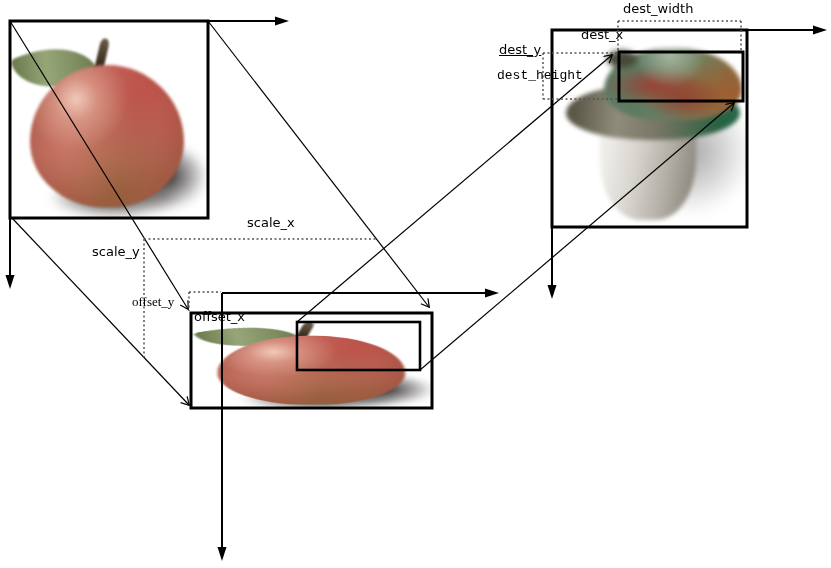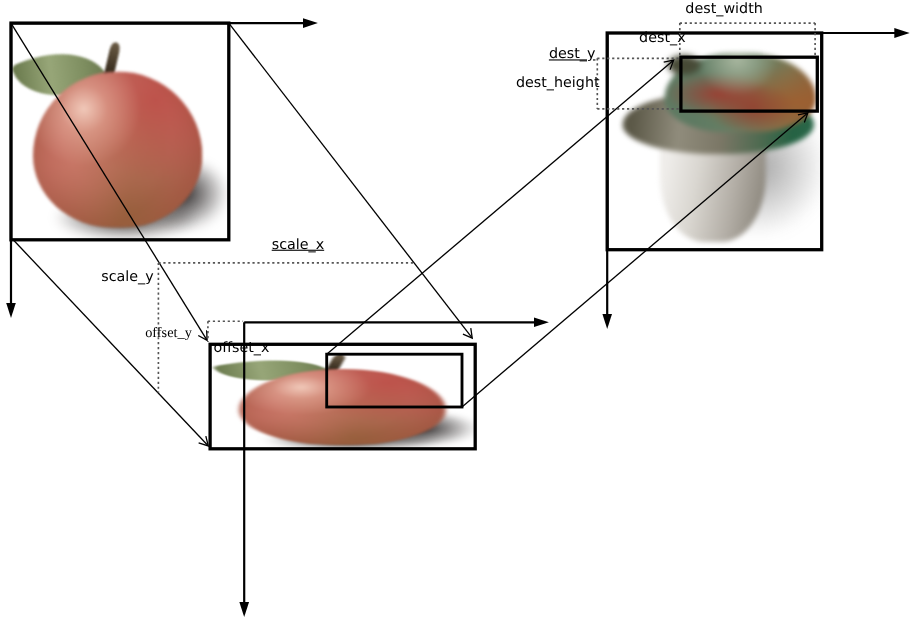--- a/index.html
+++ b/index.html
@@ -149,22 +149,22 @@
       <line x1="189" y1="292" x2="189" y2="311"></line>
       <line x1="618" y1="21" x2="741" y2="21"></line>
       <line x1="618" y1="21" x2="618" y2="50"></line>
       <line x1="741" y1="21" x2="741" y2="50"></line>
       <line x1="543" y1="53" x2="617" y2="53"></line>
       <line x1="543" y1="53" x2="543" y2="99"></line>
       <line x1="543" y1="99" x2="618" y2="99"></line>
     </g>
   </svg>
 
-  <div class="lbl" style="left:247px; top:215px;text-decoration:underline;">scale_x</div>
+  <div class="lbl" style="left:247px; top:215px;">scale_x</div>
   <div class="lbl" style="left:92px; top:244px;">scale_y</div>
   <div class="lbl" style="left:194px; top:269px;margin-top:40px;">offset_x</div>
   <div class="lbl" style="left:132px; top:294px;font-family:Liberation Serif, serif;">offset_y</div>
   <div class="lbl" style="left:581px; top:1px;margin-top:26px;">dest_x</div>
   <div class="lbl" style="left:623px; top:1px;">dest_width</div>
   <div class="lbl" style="left:499px; top:42px;text-decoration:underline;">dest_y</div>
-  <div class="lbl" style="left:469px; top:68px;">dest_height</div>
+  <div class="lbl" style="left:497px; top:68px;font-family:Liberation Mono, monospace;">dest_height</div>
 
 </div>
 
 </body></html>

